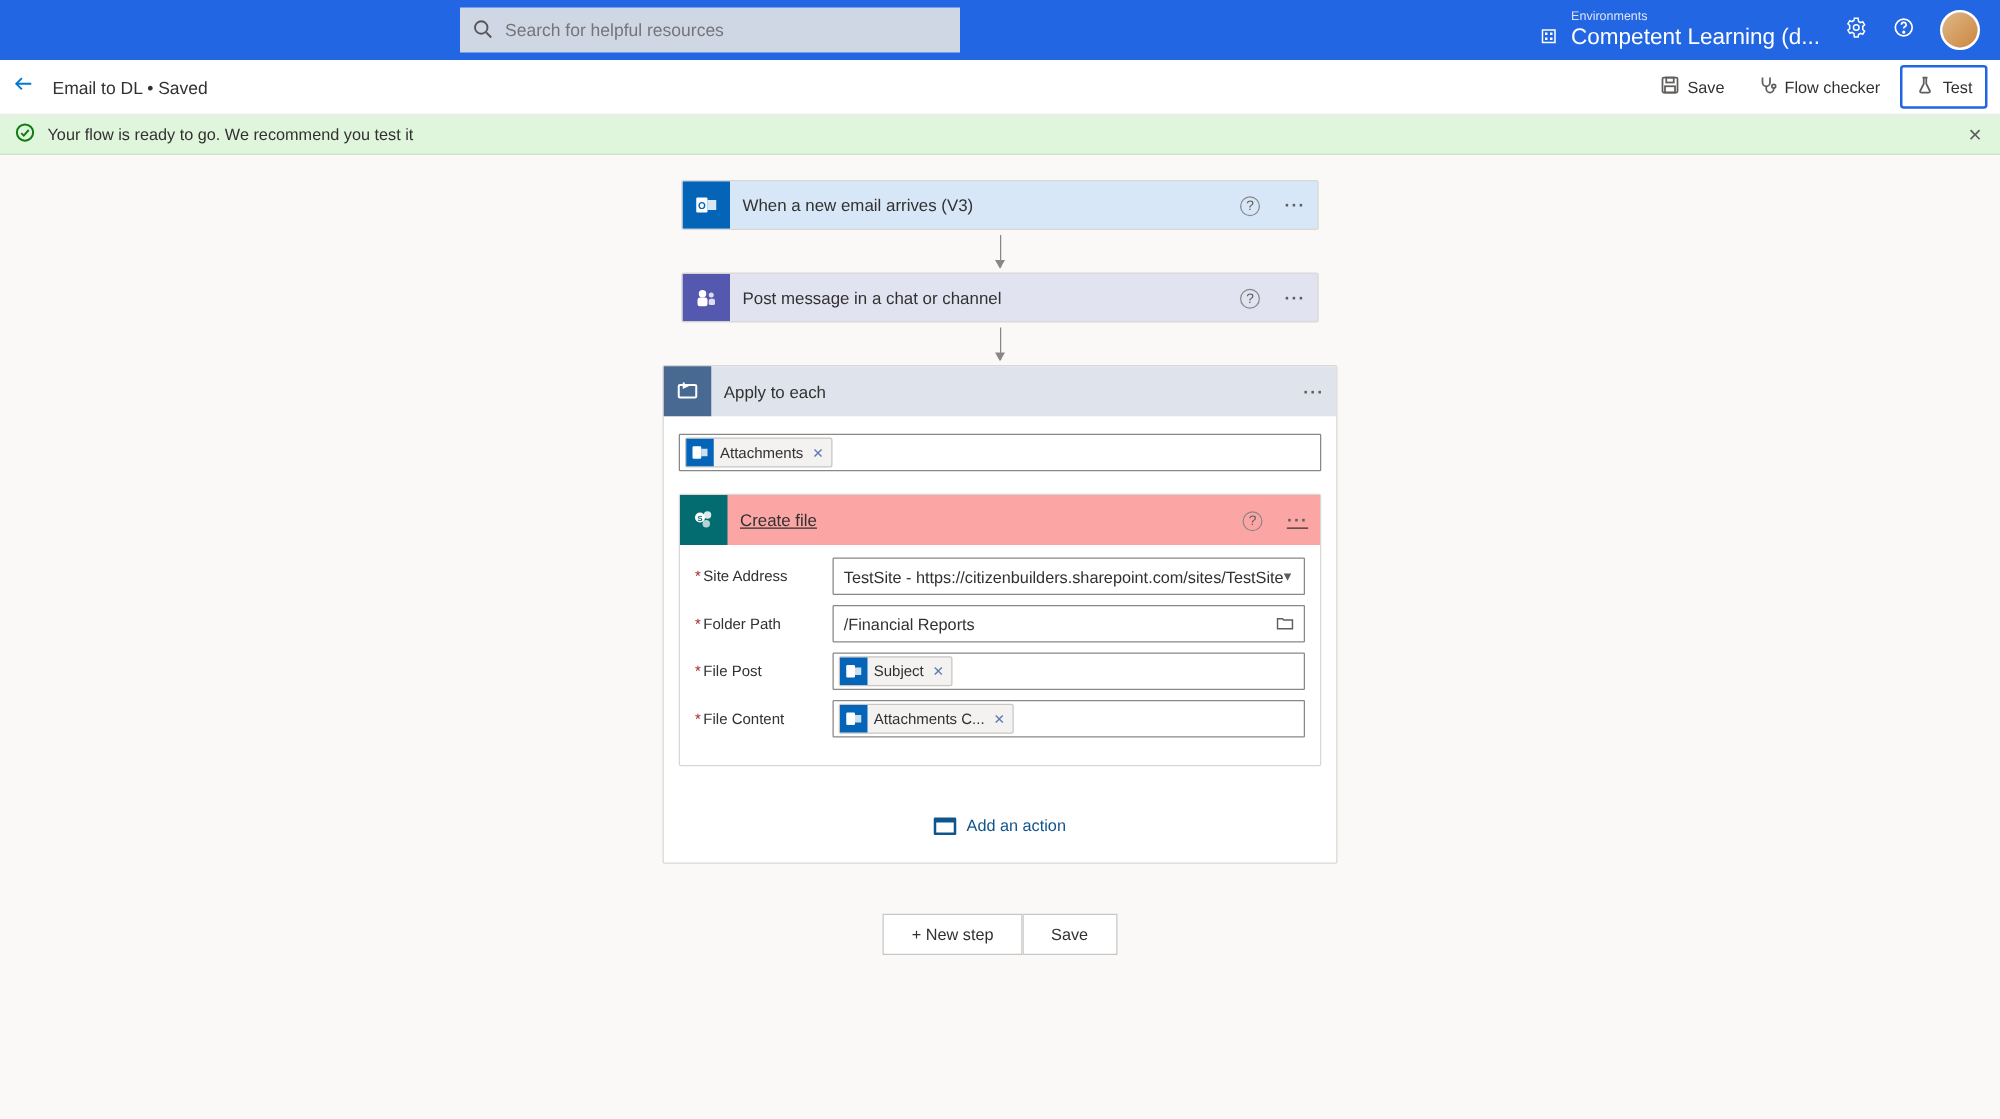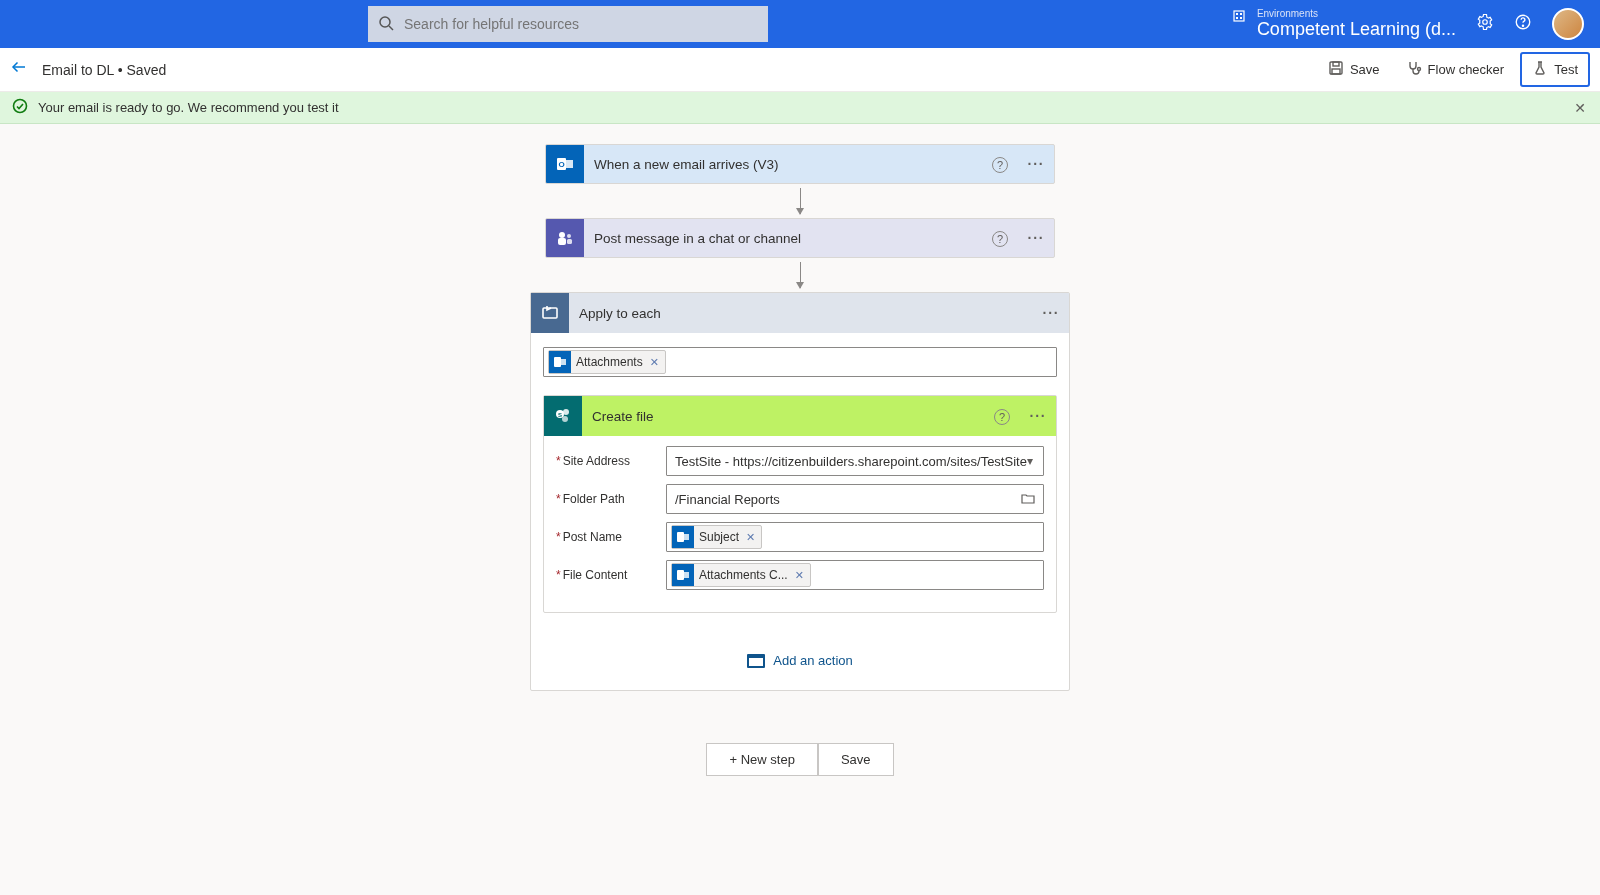--- a/index.html
+++ b/index.html
@@ -34,21 +34,21 @@
     .search-box input {
       border: none; background: transparent; outline: none;
       font-size: 14px; color: #323130; width: 100%;
     }
     .topbar-right {
       display: flex;
       align-items: center;
       gap: 20px;
       padding-right: 8px;
     }
-    .env-block { display:flex; align-items:flex-start; gap:10px; font-size: 10px; color: #dbe3f7; cursor: pointer; }
+    .env-block { display:flex; align-items:flex-end; gap:10px; font-size: 10px; color: #dbe3f7; cursor: pointer; }
     .env-block .env-name { font-size: 18px; color: #fff; }
     .topbar-icon { font-size: 16px; color: #fff; cursor: pointer; }
     .avatar { width: 32px; height: 32px; border-radius: 50%; background: linear-gradient(135deg,#deb887,#cd853f); border:2px solid #fff; }
 
     
     .subheader {
       height: 44px; background: #ffffff; display:flex; align-items:center;
       justify-content: space-between; padding: 0 10px; border-bottom: 1px solid #edebe9;
     }
     .sub-left { display:flex; align-items:center; gap: 14px; color:#323130; }
@@ -88,21 +88,21 @@
 
     .outlook-bg { background:#0364b8; }
     .teams-bg { background:#5558af; }
     .foreach-bg { background:#486991; }
     .sharepoint-bg { background:#036c70; }
 
     
     .tint-outlook { background:#d7e7f7; }
     .tint-teams { background:#e2e3f1; }
     .tint-foreach { background:#dfe4ec; }
-    .tint-sp { background:#bef264; }
+    .tint-sp { background:#fca5a5;text-decoration:underline; }
 
     .arrow-down {
       width:1px; height:26px; background:#8a8886; position:relative; margin:4px 0;
     }
     .arrow-down::after {
       content:''; position:absolute; bottom:-1px; left:-4px;
       border-left:4.5px solid transparent; border-right:4.5px solid transparent;
       border-top:7px solid #8a8886;
     }
 
@@ -155,21 +155,21 @@
 
     .add-action-row {
       display:flex; justify-content:center; padding-top:40px;
     }
     .add-action {
       display:flex; align-items:center; gap:8px; color:#0f548c; font-size:13px; cursor:pointer;
     }
     .add-action .ic { width:18px; height:14px; border:2px solid #0f548c; border-top-width:4px; border-radius:1px; }
 
     
-    .footer-btns { display:flex; gap:0; margin-top:52px; }
+    .footer-btns { display:flex; gap:0; margin-top:40px; }
     .footer-btns button {
       background:#fff; border:1px solid #c8c6c4; padding: 8px 22px; font-size:13px;
       cursor:pointer; color:#323130;
     }
 
     .dots { letter-spacing:1px; font-weight:bold; }
     .qmark { width:16px;height:16px;border:1.5px solid #8a8886;border-radius:50%;display:inline-flex;align-items:center;justify-content:center;font-size:11px;color:#605e5c; }
   </style>
 </head>
 <body>
@@ -261,21 +261,21 @@
   </div>
 </div>
 
 <div class="notify">
   <span class="check">
     <svg width="16" height="16" viewBox="0 0 16 16" fill="none" stroke="#107c10" stroke-width="1.6">
         <circle cx="8" cy="8" r="6.5"></circle>
         <polyline points="5 8.5 7 10.5 11 6"></polyline>
       </svg>
   </span>
-  <span>Your email is ready to go. We recommend you test it</span>
+  <span>Your flow is ready to go. We recommend you test it</span>
   <span class="close">✕</span>
 </div>
 
 <div class="canvas">
 
   <div class="card tint-outlook">
     <div class="icon-box outlook-bg">
       <svg width="20" height="20" viewBox="0 0 20 20">
           <rect x="2" y="4" width="9" height="12" rx="1" fill="#fff"></rect>
           <rect x="11" y="6" width="7" height="8" fill="#fff" opacity="0.85"></rect>
@@ -362,21 +362,21 @@
                 <span>/Financial Reports</span>
                 <span class="folder-ic">
                   <svg width="14" height="14" viewBox="0 0 14 14" fill="none" stroke="#605e5c" stroke-width="1.2">
                       <path d="M1 4h4l1 1h7v7H1z"></path>
                     </svg>
                 </span>
               </div>
             </div>
           </div>
           <div class="form-row">
-            <div class="lbl"><span class="req">*</span><span>Post Name</span></div>
+            <div class="lbl"><span class="req">*</span><span>File Post</span></div>
             <div class="ctrl">
               <div class="token-input" style="min-height:30px">
                 <span class="token">
                   <span class="tok-icon">
                     <svg width="14" height="14" viewBox="0 0 14 14">
                         <rect x="1" y="2" width="7" height="10" rx="1" fill="#fff"></rect>
                         <rect x="8" y="4" width="5" height="6" fill="#fff" opacity="0.8"></rect>
                       </svg>
                   </span>
                   <span class="tok-text">Subject</span>

